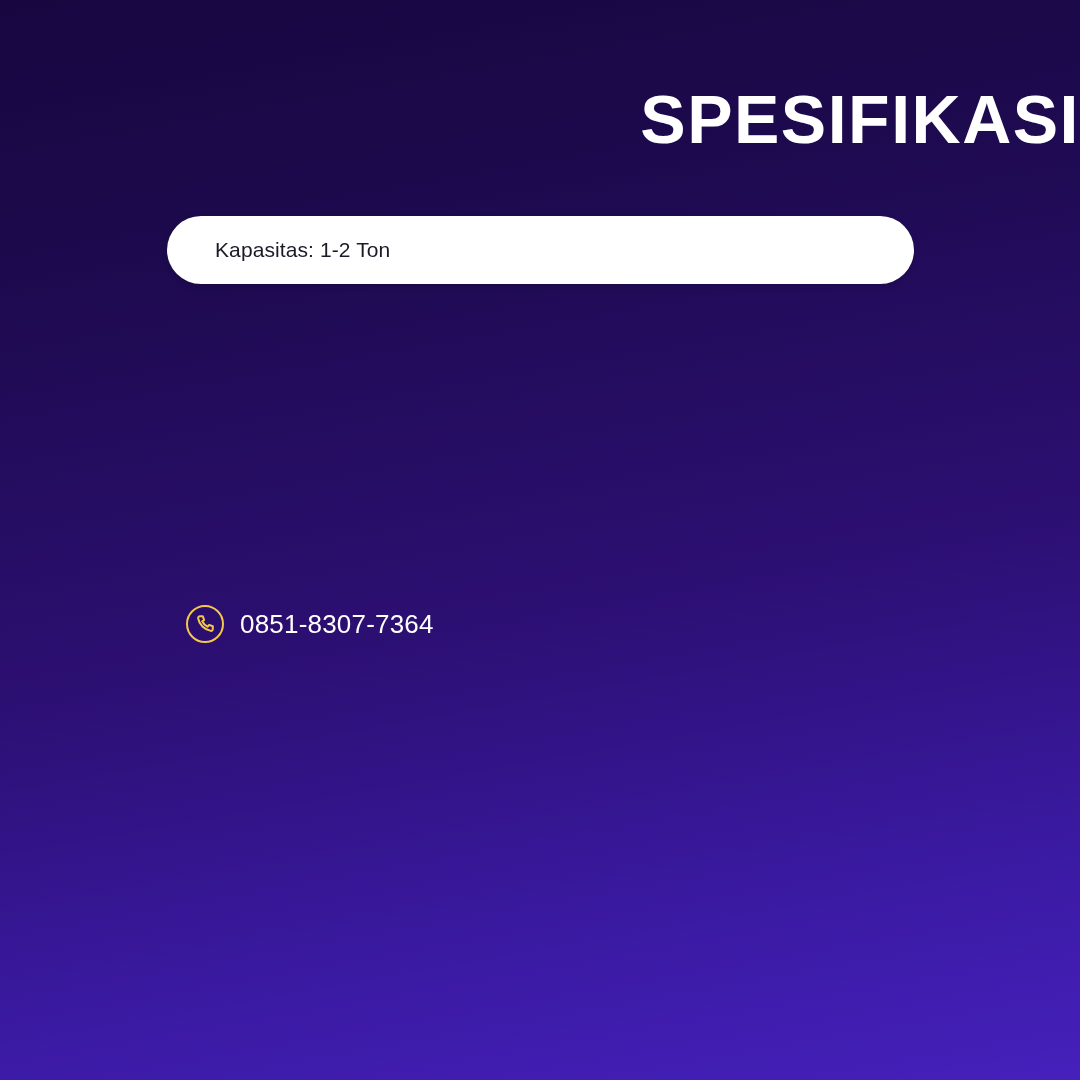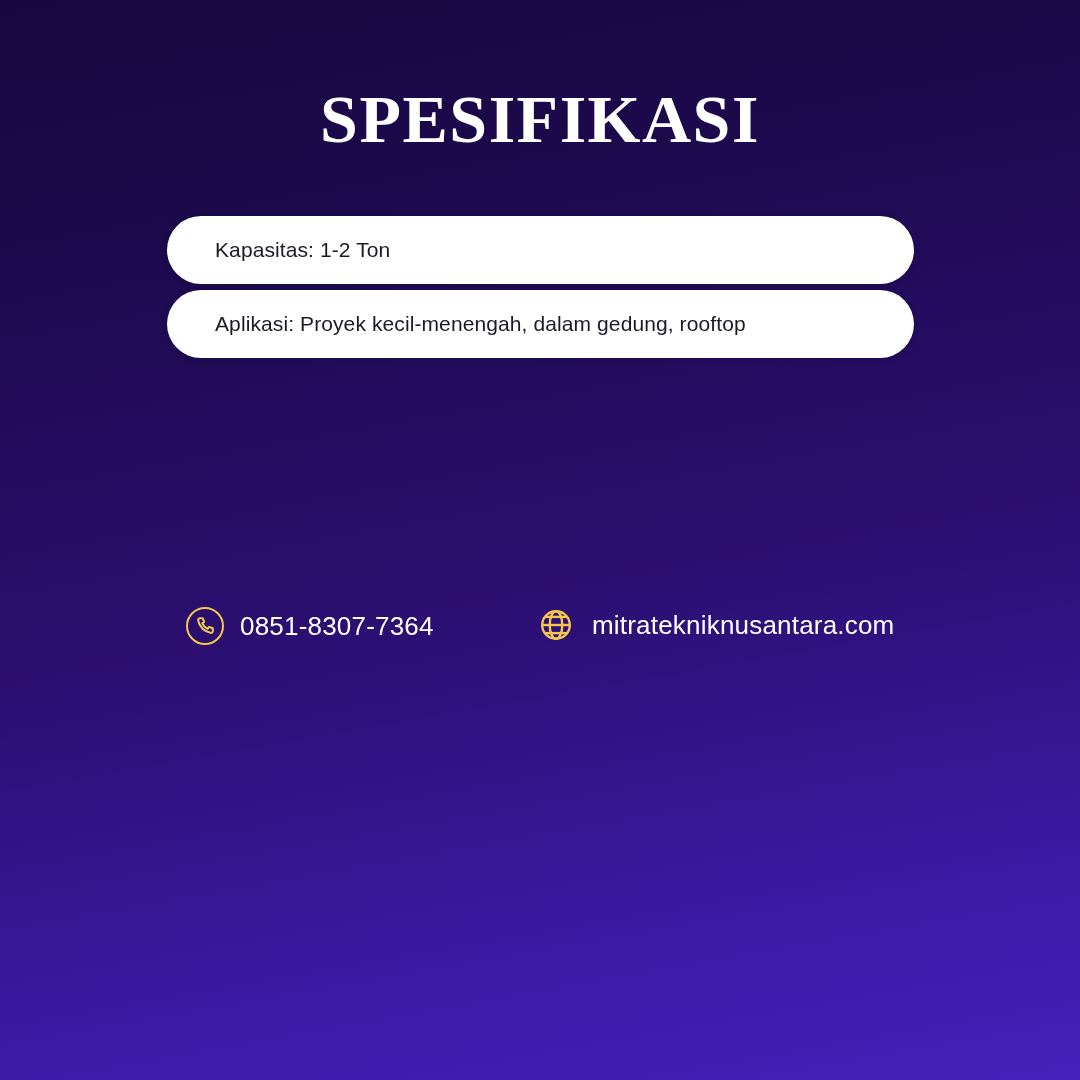--- a/index.html
+++ b/index.html
@@ -17,26 +17,26 @@
     position: absolute;
     inset: 0;
     width: 1080px;
     height: 1080px;
   }
   .title {
     position: absolute;
     top: 80px;
     left: 0;
     width: 100%;
-    text-align: center;
+    text-align: right;
     color: #ffffff;
     font-size: 68px;
     font-weight: bold;
     letter-spacing: 1.5px;
-    font-family: Liberation Serif, serif;
+    font-family: Liberation Sans, sans-serif;
   }
   .spec-list {
     position: absolute;
     top: 216px;
     left: 167px;
     width: 747px;
     display: flex;
     flex-direction: column;
     gap: 6px;
   }
@@ -94,44 +94,29 @@
 <body>
 
 <div class="slide">
 
   <div class="title">SPESIFIKASI</div>
 
   <div class="spec-list">
     <div class="spec-item">
       <span>Kapasitas: 1-2 Ton</span>
     </div>
-    <div class="spec-item">
-      <span>Aplikasi: Proyek kecil-menengah, dalam gedung, rooftop</span>
-    </div>
   </div>
 
   <div class="contact-row">
 
     <div class="contact phone">
       <span class="icon-circle">
         <svg width="22" height="22" viewBox="0 0 24 24" fill="none" stroke="#f3c84b" stroke-width="2.2" stroke-linecap="round" stroke-linejoin="round">
           <path d="M6.5 3.5h3l1.5 4-2 1.5a12 12 0 0 0 6 6l1.5-2 4 1.5v3a2 2 0 0 1-2.2 2A17 17 0 0 1 4.5 5.7 2 2 0 0 1 6.5 3.5z"></path>
         </svg>
       </span>
       <span>0851-8307-7364</span>
     </div>
 
-    <div class="contact website">
-      <span class="globe-wrap">
-        <svg width="36" height="36" viewBox="0 0 24 24" fill="none" stroke="#f3c84b" stroke-width="1.6">
-          <circle cx="12" cy="12" r="9.2"></circle>
-          <ellipse cx="12" cy="12" rx="4.2" ry="9.2"></ellipse>
-          <line x1="2.8" y1="12" x2="21.2" y2="12"></line>
-          <line x1="4.3" y1="6.6" x2="19.7" y2="6.6"></line>
-          <line x1="4.3" y1="17.4" x2="19.7" y2="17.4"></line>
-        </svg>
-      </span>
-      <span>mitratekniknusantara.com</span>
-    </div>
 
   </div>
 
 </div>
 
 </body></html>

